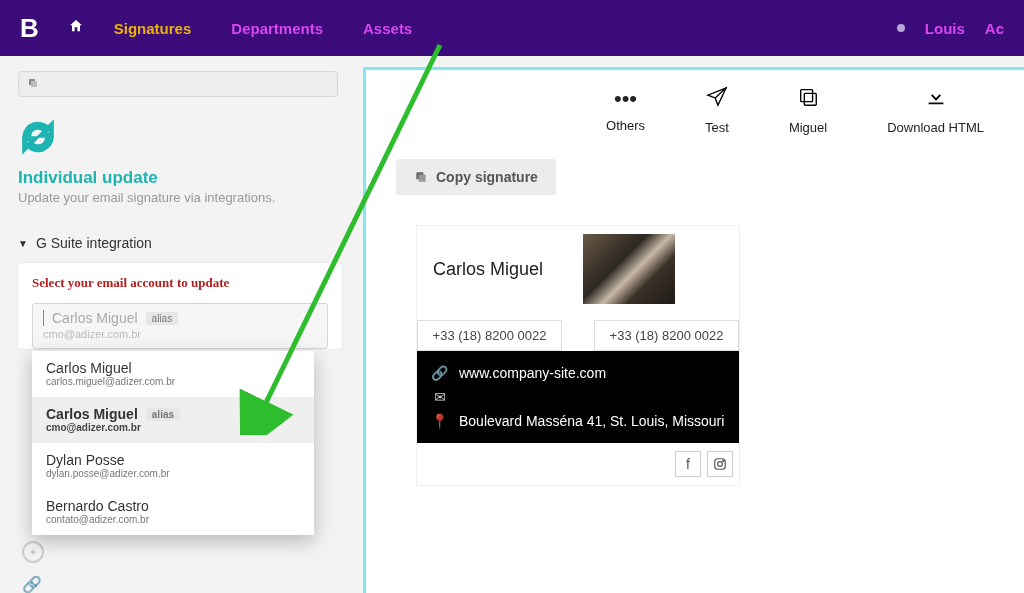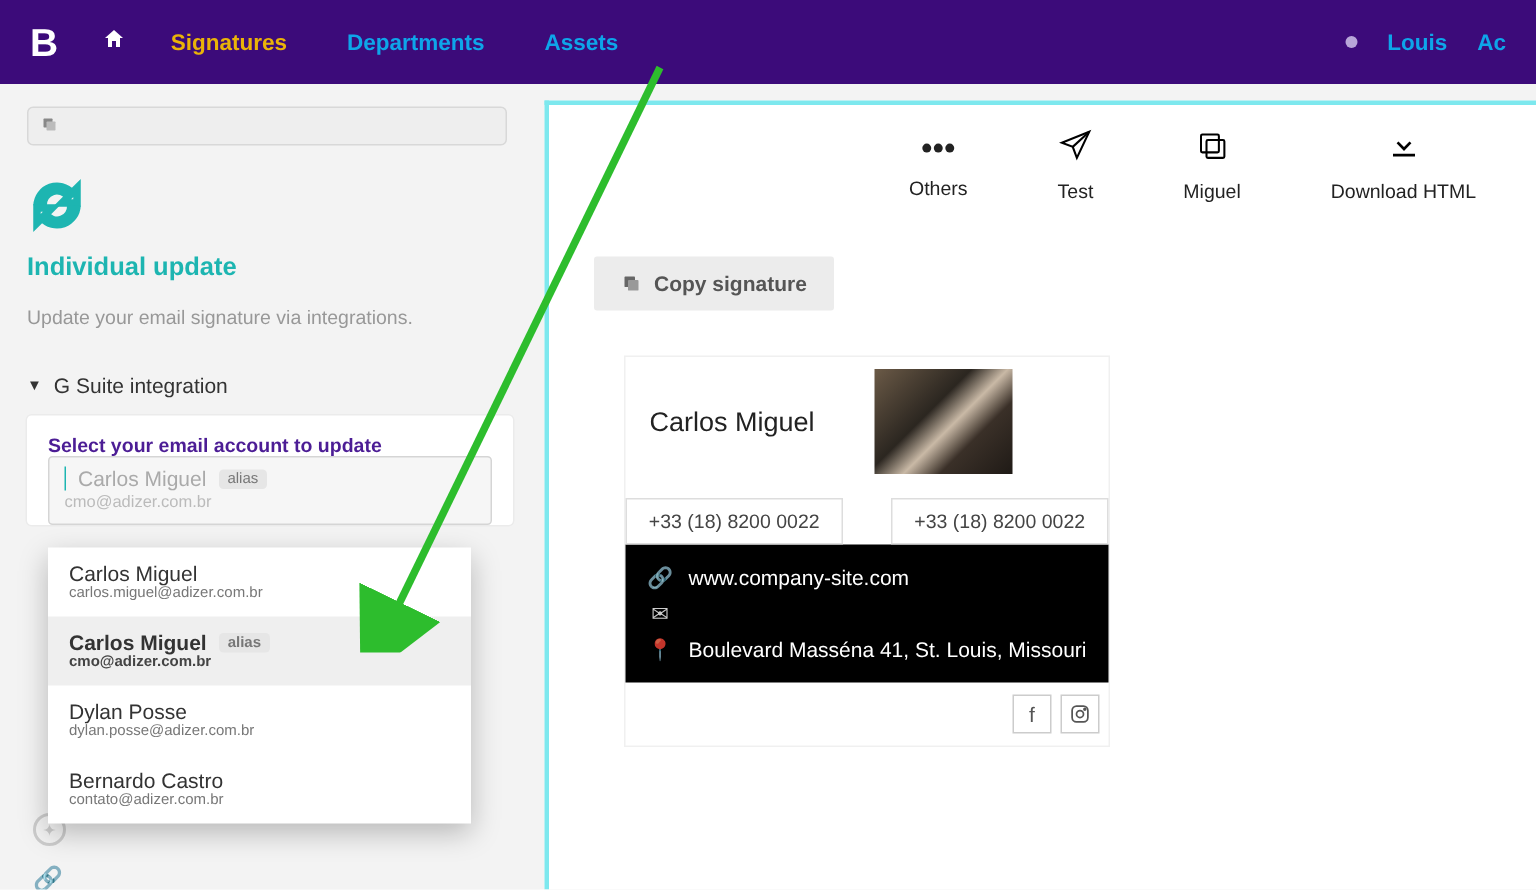--- a/index.html
+++ b/index.html
@@ -28,21 +28,21 @@
   }
   .home-icon {
     font-size: 16px;
     margin-right: 30px;
     cursor: pointer;
   }
   .navlink {
     font-size: 15px;
     font-weight: 600;
     margin-right: 40px;
-    color: #0ea5e9;
+    color: #d946ef;
     cursor: pointer;
   }
   .navlink.active { color: #eab308; }
   .nav-spacer { flex: 1; }
   .nav-dot {
     width: 8px; height: 8px; border-radius: 50%;
     background: #b8a6d9;
     margin-right: 20px;
   }
   
@@ -74,42 +74,43 @@
   }
   .iu-title {
     color: #1db5b1;
     font-weight: 600;
     font-size: 17px;
     margin-top: 2px;
   }
   .iu-sub {
     color: #989898;
     font-size: 13px;
-    margin-top: 16px;
+    margin-top: 2px;
   }
   .gsuite-row {
     display: flex;
     align-items: center;
     font-size: 14px;
     color: #333;
     margin: 22px 0 12px;
   }
   .gsuite-row .caret { font-size: 10px; margin-right: 8px;}
   .select-card {
     background: #fff;
     border-radius: 3px;
     padding: 12px 14px 0;
     box-shadow: 0 0 0 1px rgba(0,0,0,0.03);
     position: relative;
   }
   .select-label {
     font-size: 13px;
     font-weight: 600;
-    color: #4c1d95;
-    margin-bottom: 0;
+    color: #b91c1c;
+    margin-bottom: 12px;
+    font-family: Liberation Serif, serif;
   }
   .chosen-box {
     border: 1px solid #d5d5d5;
     background: #f6f6f6;
     border-radius: 3px;
     padding: 6px 10px 8px;
   }
   .chosen-name {
     font-size: 14px;
     color: #aaa;
@@ -193,21 +194,21 @@
     display: flex;
     flex-direction: column;
     align-items: center;
     gap: 6px;
     font-size: 13px;
     color: #222;
     cursor: pointer;
   }
   .tool .ico { font-size: 22px; }
   .copy-btn {
-    margin-top: 36px;
+    margin-top: 24px;
     background: #ececec;
     border: none;
     padding: 10px 18px;
     font-size: 14px;
     font-weight: 600;
     color: #555;
     display: inline-flex;
     align-items: center;
     gap: 8px;
     border-radius: 2px;

